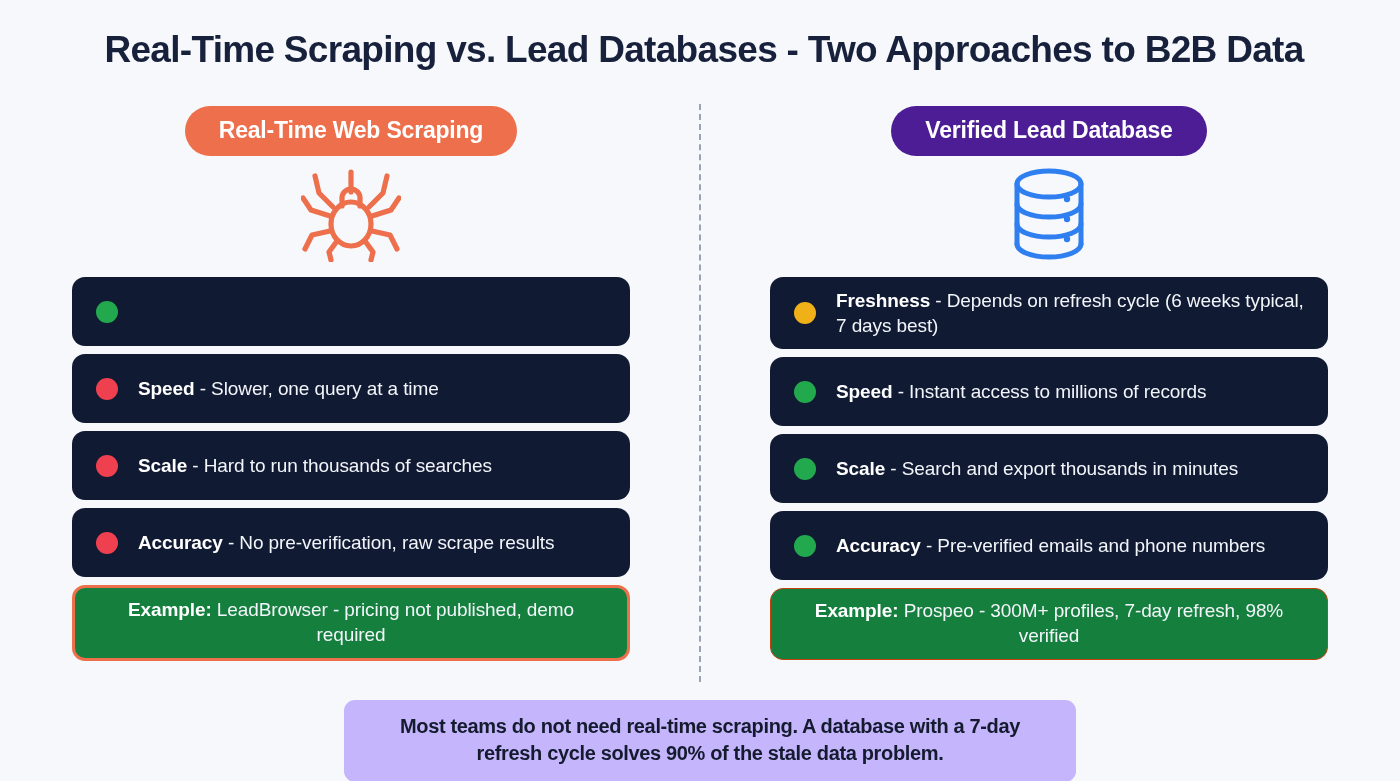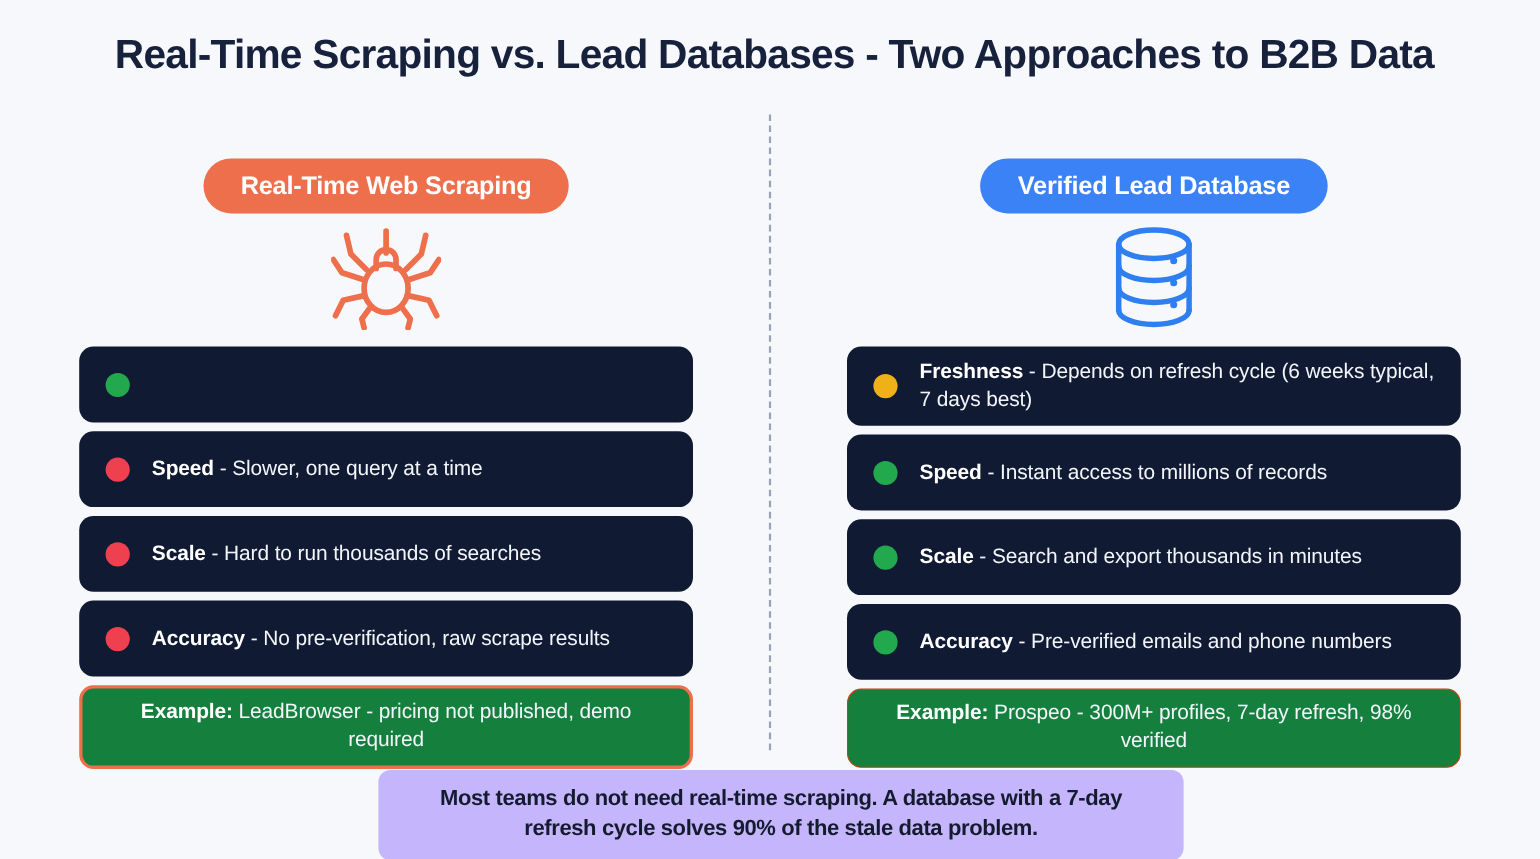--- a/index.html
+++ b/index.html
@@ -39,40 +39,39 @@
     width: 0;
     height: 578px;
     border-left: 2px dashed #9aa3b5;
   }
 
   
   .column {
     position: absolute;
     top: 106px;
     width: 558px;
-    margin-top: 38px;
   }
   .column.left  { left: 72px; }
   .column.right { left: 770px; }
 
   
   .pill-wrap { text-align: center; }
   .pill {
     display: inline-block;
     border-radius: 999px;
     padding: 12px 34px 13px;
     font-size: 23px;
     font-weight: bold;
     color: #ffffff;
     letter-spacing: -0.2px;
     line-height: 1.1;
     white-space: nowrap;
   }
   .pill.orange { background: #ed6f4c; }
-  .pill.blue   { background: #3b82f6; }
+  .pill.blue   { background: #4c1d95; }
 
   
   .icon-area {
     height: 116px;
     display: flex;
     align-items: center;
     justify-content: center;
     margin-top: 2px;
   }
 

